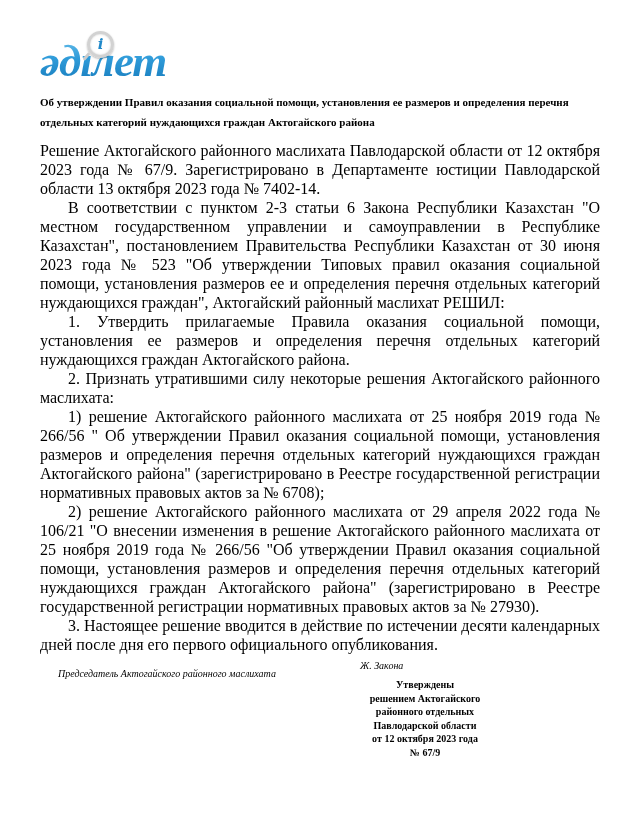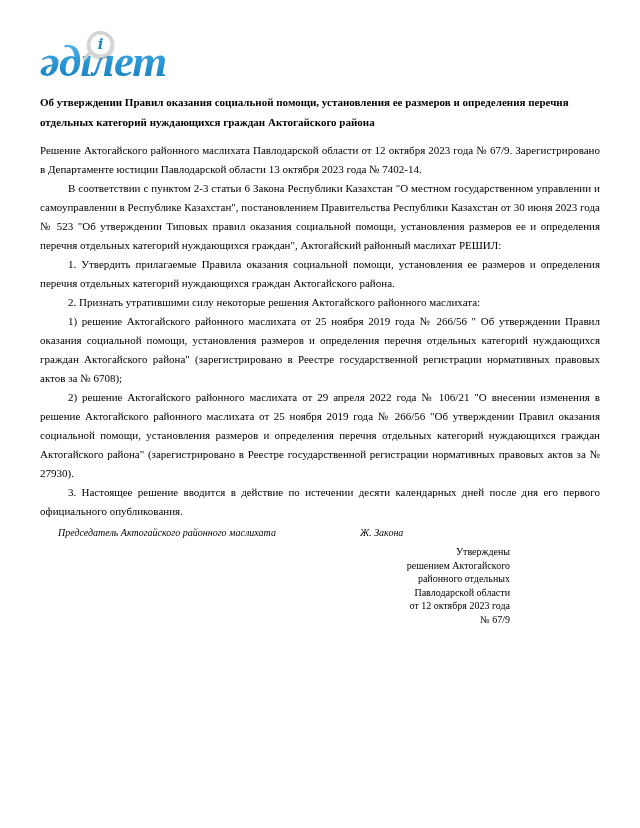--- a/index.html
+++ b/index.html
@@ -52,39 +52,39 @@
   }
 
   
   .doc-title {
     font-weight: bold;
     font-size: 11px; line-height: 20px;
     text-align: left;
     margin: 4px 0 9px 0;
   }
   .para {
-    font-size: 11px; line-height: 19px;
+    font-size: 16px; line-height: 19px;
     text-align: justify;
     margin: 0;
     text-indent: 28px;
   }
   .para.no-indent { text-indent: 0; }
 
   .signature-row {
     position: relative; height: 13px; margin-top: 6px;
     font-style: italic; font-size: 10px; line-height: 12px;
   }
-  .sig-left  { position: absolute; left: 18px;  top: 0; white-space: nowrap; }
+  .sig-left  { position: absolute; left: 18px;  top: 8px; white-space: nowrap; }
   .sig-right { position: absolute; left: 320px; top: 0; white-space: nowrap; }
 
   .approval {
     width: 170px;
     margin: 5px 0 0 300px;
-    text-align: right;
-    font-size: 10px; line-height: 13.5px;
+    text-align: center;
+    font-size: 10px; line-height: 13.5px; font-weight: bold;
   }
   .approval div { white-space: nowrap; }
 </style>
 </head>
 <body>
 
 <div class="page">
   <div class="content">
 
     <div class="logo">

